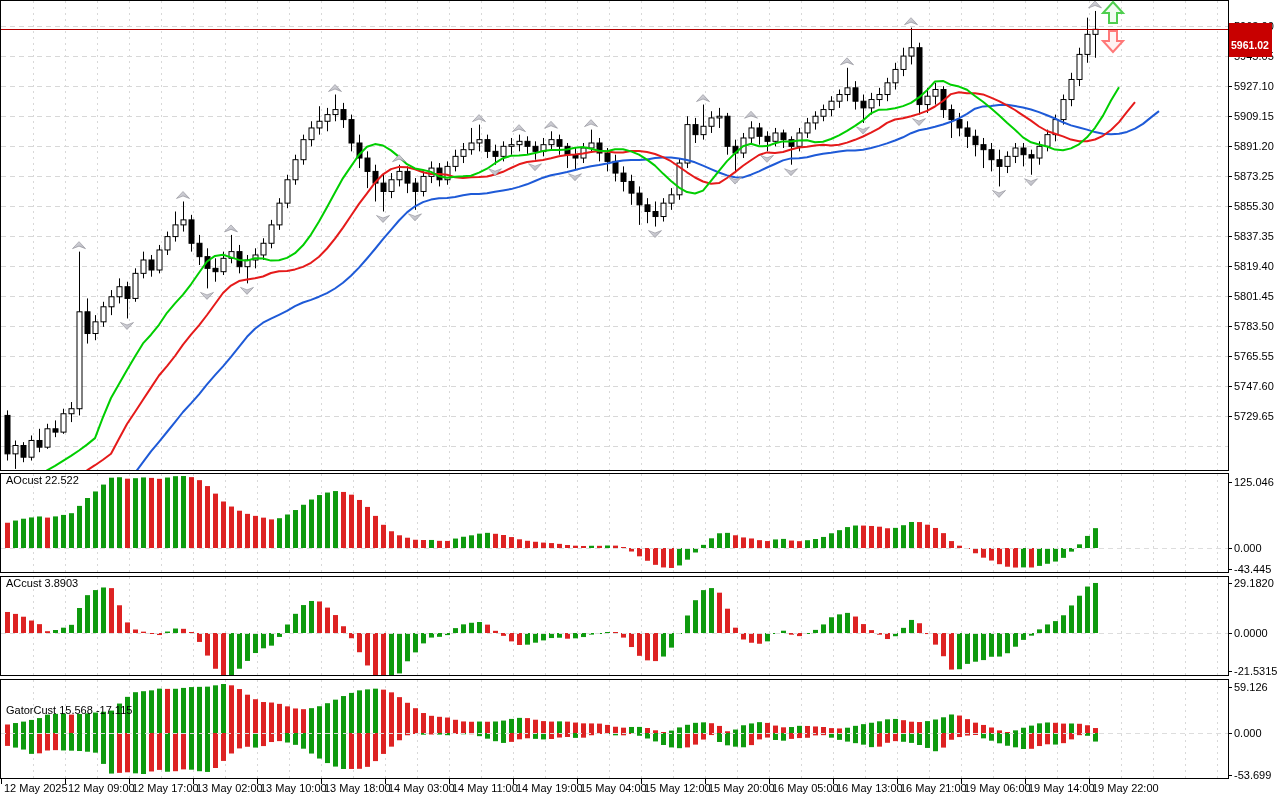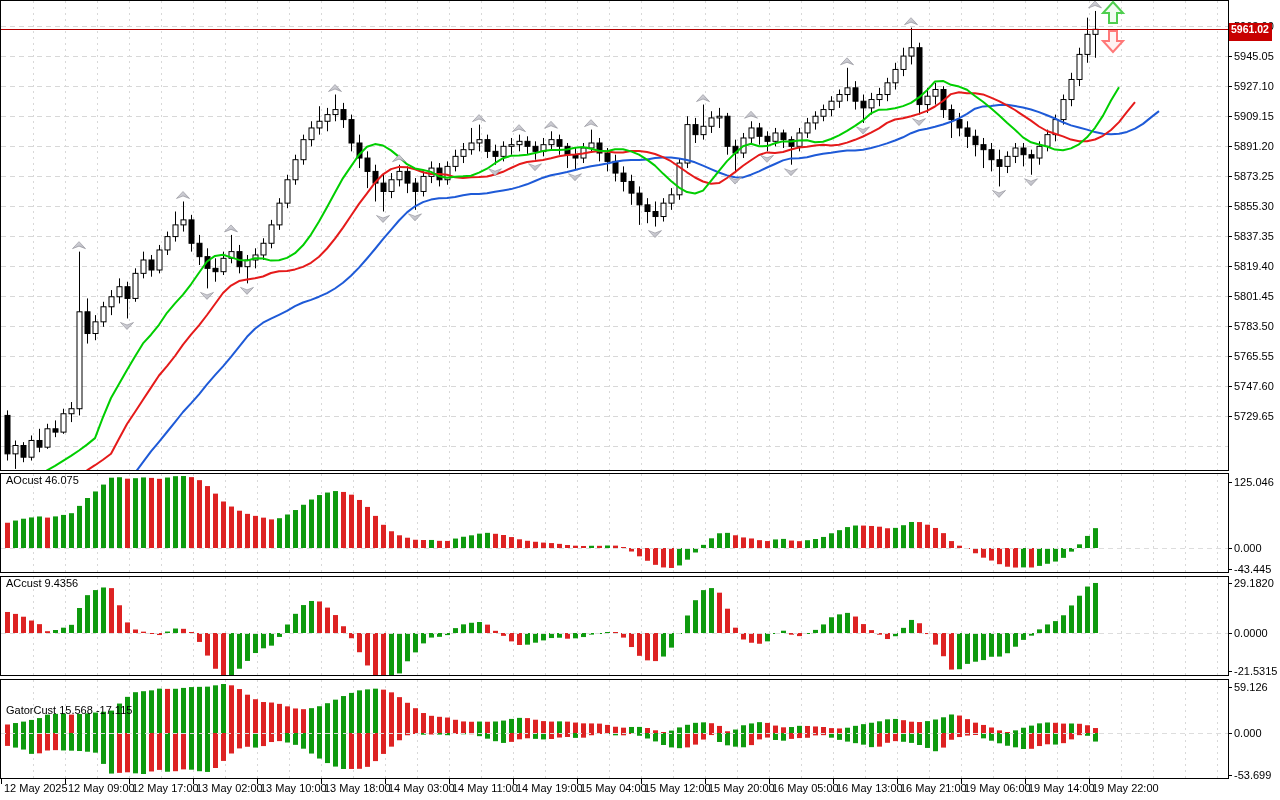--- a/index.html
+++ b/index.html
@@ -1,21 +1,21 @@
 <!DOCTYPE html>
 <html><head>
 <meta charset="utf-8">
 <style>
   html,body{margin:0;padding:0;background:#fff;width:1280px;height:800px;overflow:hidden;}
   body{font-family:"Liberation Sans",sans-serif;}
   .chart-window{position:relative;width:1280px;height:800px;background:#fff;}
   #chart{position:absolute;left:0;top:0;}
   svg{font-family:"Liberation Sans",sans-serif;}
   .plabel{position:absolute;left:6px;font-size:11px;color:#000;white-space:nowrap;z-index:5;}
-  .price-box{position:absolute;left:1229px;top:23px;height:18px;padding:0 3px 0 2px;
+  .price-box{position:absolute;left:1229px;top:23px;height:18px;padding:16px 3px 0 2px;
              background:#C80000;color:#fff;font-size:10.5px;line-height:13px;
              font-weight:bold;z-index:6;}
 </style>
 </head>
 <body>
 
 <div class="chart-window">
   <svg id="chart" width="1280" height="800">
       <defs>
         <clipPath id="cm">
@@ -1439,17 +1439,17 @@
         <line x1="897.5" x2="897.5" y1="779" y2="784" stroke="#000"></line>
         <text x="900" y="792" font-size="11" fill="#000000">16 May 21:00</text>
         <line x1="961.5" x2="961.5" y1="779" y2="784" stroke="#000"></line>
         <text x="964" y="792" font-size="11" fill="#000000">19 May 06:00</text>
         <line x1="1025.5" x2="1025.5" y1="779" y2="784" stroke="#000"></line>
         <text x="1028" y="792" font-size="11" fill="#000000">19 May 14:00</text>
         <line x1="1089.5" x2="1089.5" y1="779" y2="784" stroke="#000"></line>
         <text x="1092" y="792" font-size="11" fill="#000000">19 May 22:00</text>
       </g>
     </svg>
-  <div class="plabel" style="top:474px">AOcust 46.075</div>
-  <div class="plabel" style="top:577px">ACcust 9.4356</div>
+  <div class="plabel" style="top:474px">AOcust 22.522</div>
+  <div class="plabel" style="top:577px">ACcust 3.8903</div>
   <div class="plabel" style="top:704px">GatorCust 15.568 -17.115</div>
   <div class="price-box">5961.02</div>
 </div>
 
 </body></html>

